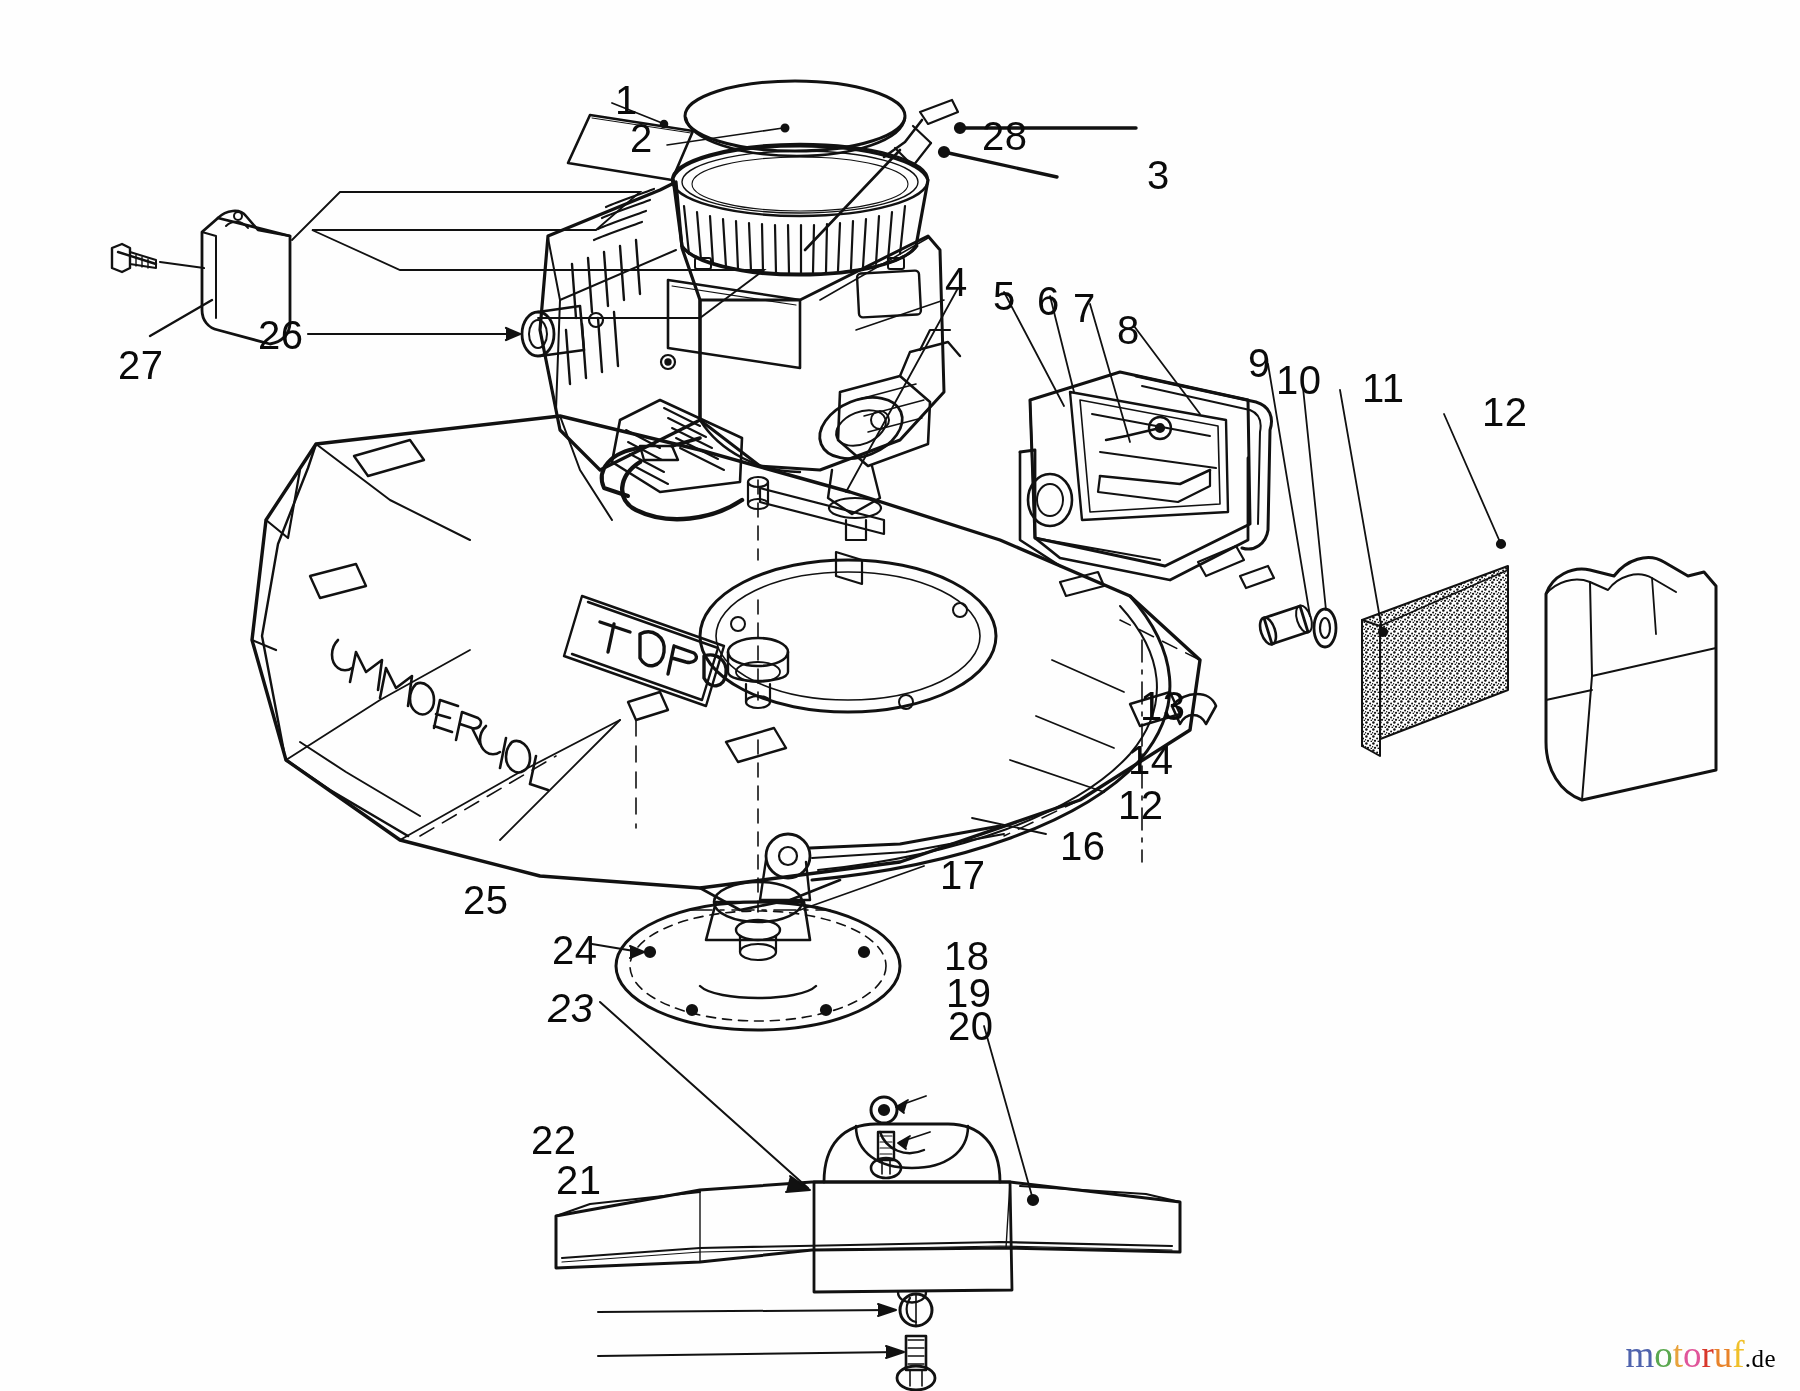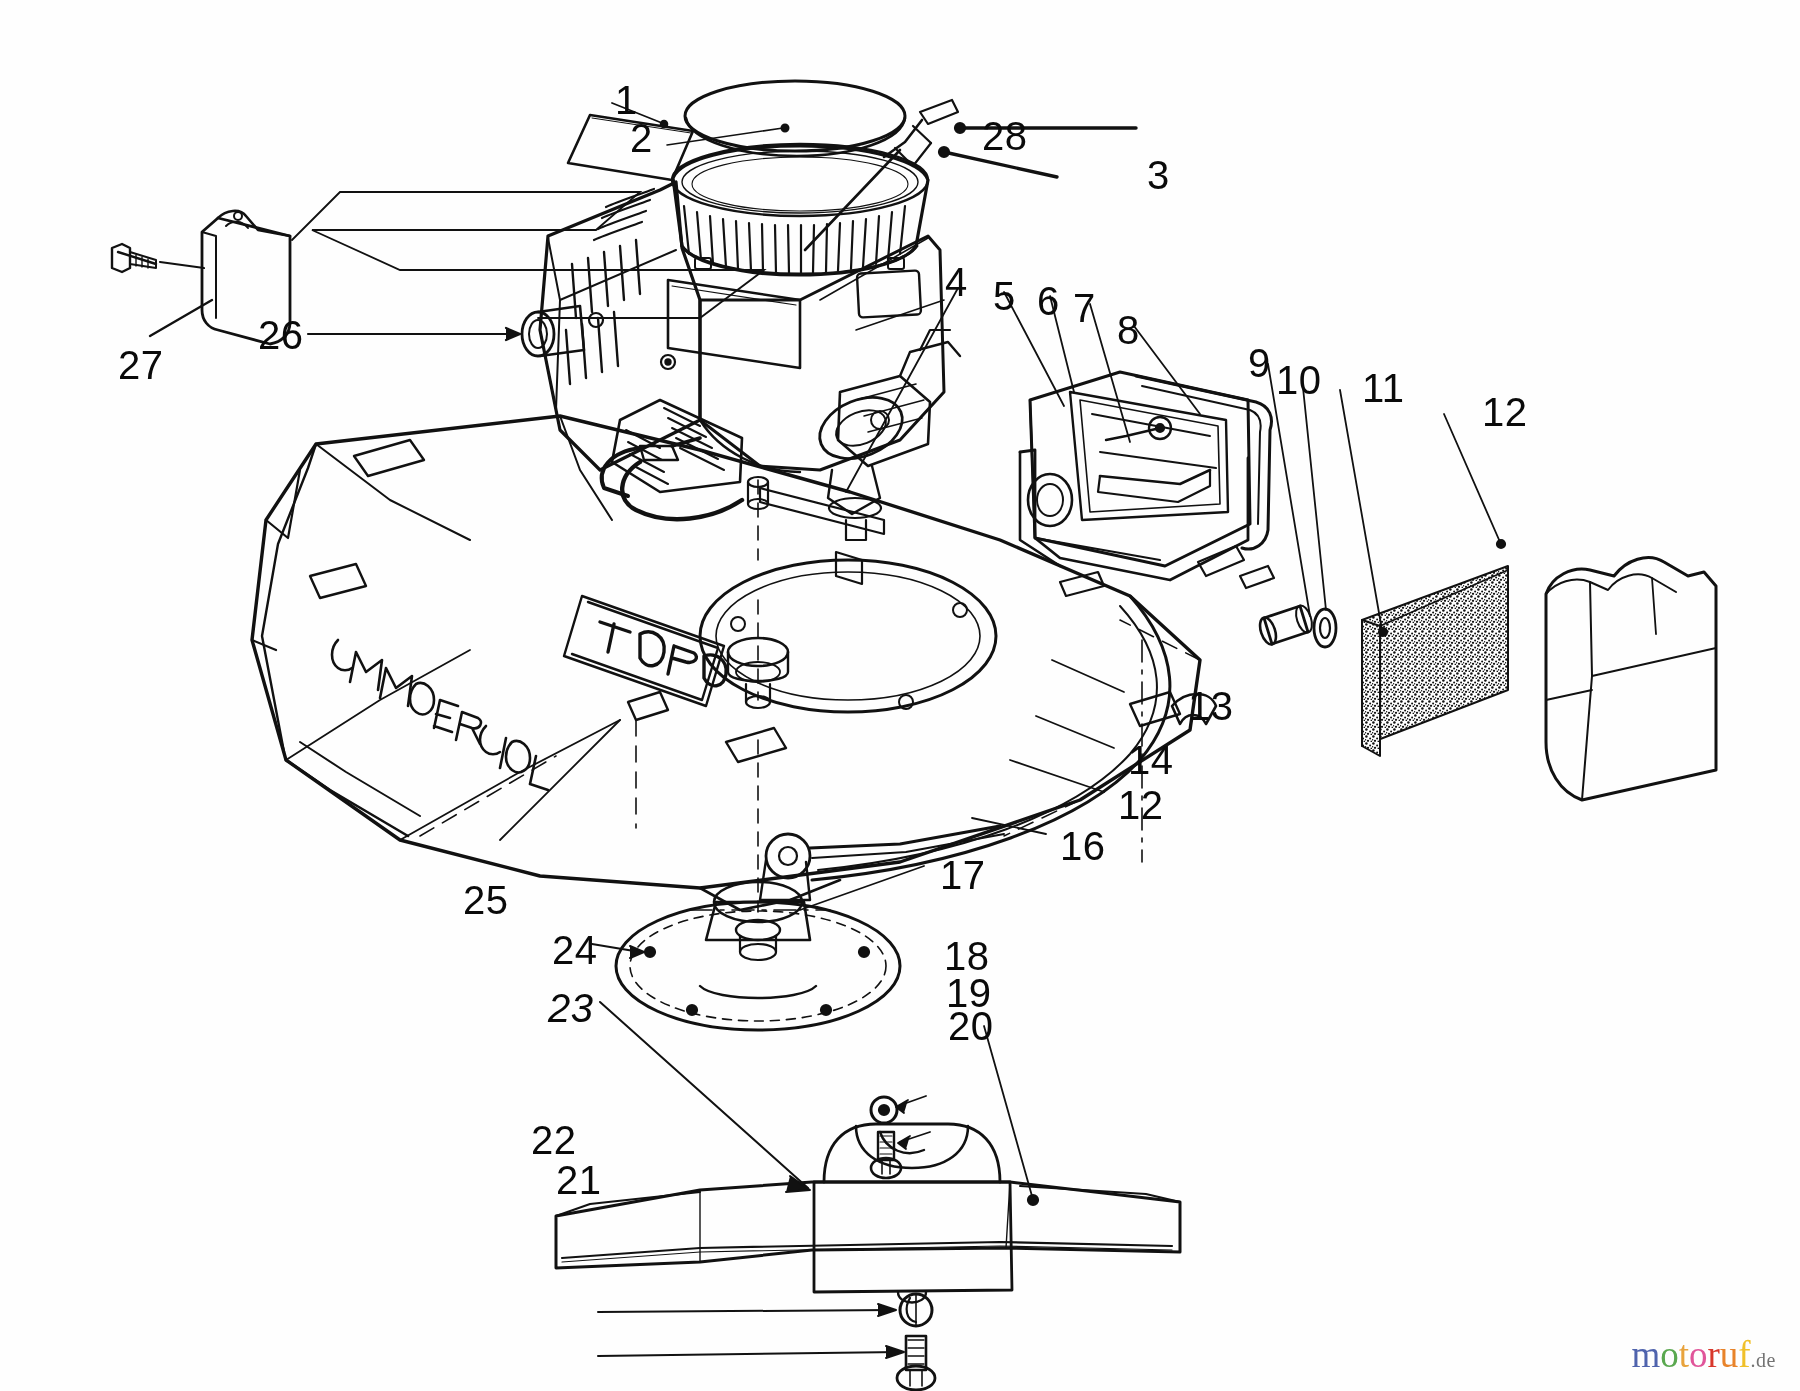--- a/index.html
+++ b/index.html
@@ -39,22 +39,22 @@
     position: absolute;
     right: 24px;
     bottom: 18px;
     font-family: "Liberation Serif", serif;
     font-size: 37px;
     line-height: 1;
     white-space: nowrap;
   }
   #watermark .wm-l { font-weight: 400; }
   #watermark .wm-suffix {
-    font-size: 20px;
-    color: #737373;
+    font-size: 25px;
+    color: #000000;
     letter-spacing: 0.5px;
   }
 </style>
 </head>
 <body>
 
 <div id="page">
 
   <svg id="diagram-svg" viewBox="0 0 1800 1391" xmlns="http://www.w3.org/2000/svg">
     <defs>
@@ -521,21 +521,21 @@
   <div class="callout-num" style="left:1147px; top:155px;">3</div>
   <div class="callout-num" style="left:945px; top:262px;">4</div>
   <div class="callout-num" style="left:993px; top:276px;">5</div>
   <div class="callout-num" style="left:1037px; top:281px;">6</div>
   <div class="callout-num" style="left:1073px; top:288px;">7</div>
   <div class="callout-num" style="left:1117px; top:310px;">8</div>
   <div class="callout-num" style="left:1248px; top:343px;">9</div>
   <div class="callout-num" style="left:1276px; top:360px;text-align:center;">10</div>
   <div class="callout-num" style="left:1362px; top:368px;">11</div>
   <div class="callout-num" style="left:1482px; top:392px;">12</div>
-  <div class="callout-num" style="left:1140px; top:686px;margin-left:48px;">13</div>
+  <div class="callout-num" style="left:1140px; top:686px;">13</div>
   <div class="callout-num" style="left:1128px; top:740px;">14</div>
   <div class="callout-num" style="left:1118px; top:785px;">12</div>
   <div class="callout-num" style="left:1060px; top:826px;">16</div>
   <div class="callout-num" style="left:940px; top:855px;">17</div>
   <div class="callout-num" style="left:944px; top:936px;">18</div>
   <div class="callout-num" style="left:946px; top:973px;">19</div>
   <div class="callout-num" style="left:948px; top:1006px;">20</div>
   <div class="callout-num" style="left:556px; top:1160px;">21</div>
   <div class="callout-num" style="left:531px; top:1120px;">22</div>
   <div class="callout-num" style="left:548px; top:988px;font-style:italic;">23</div>

